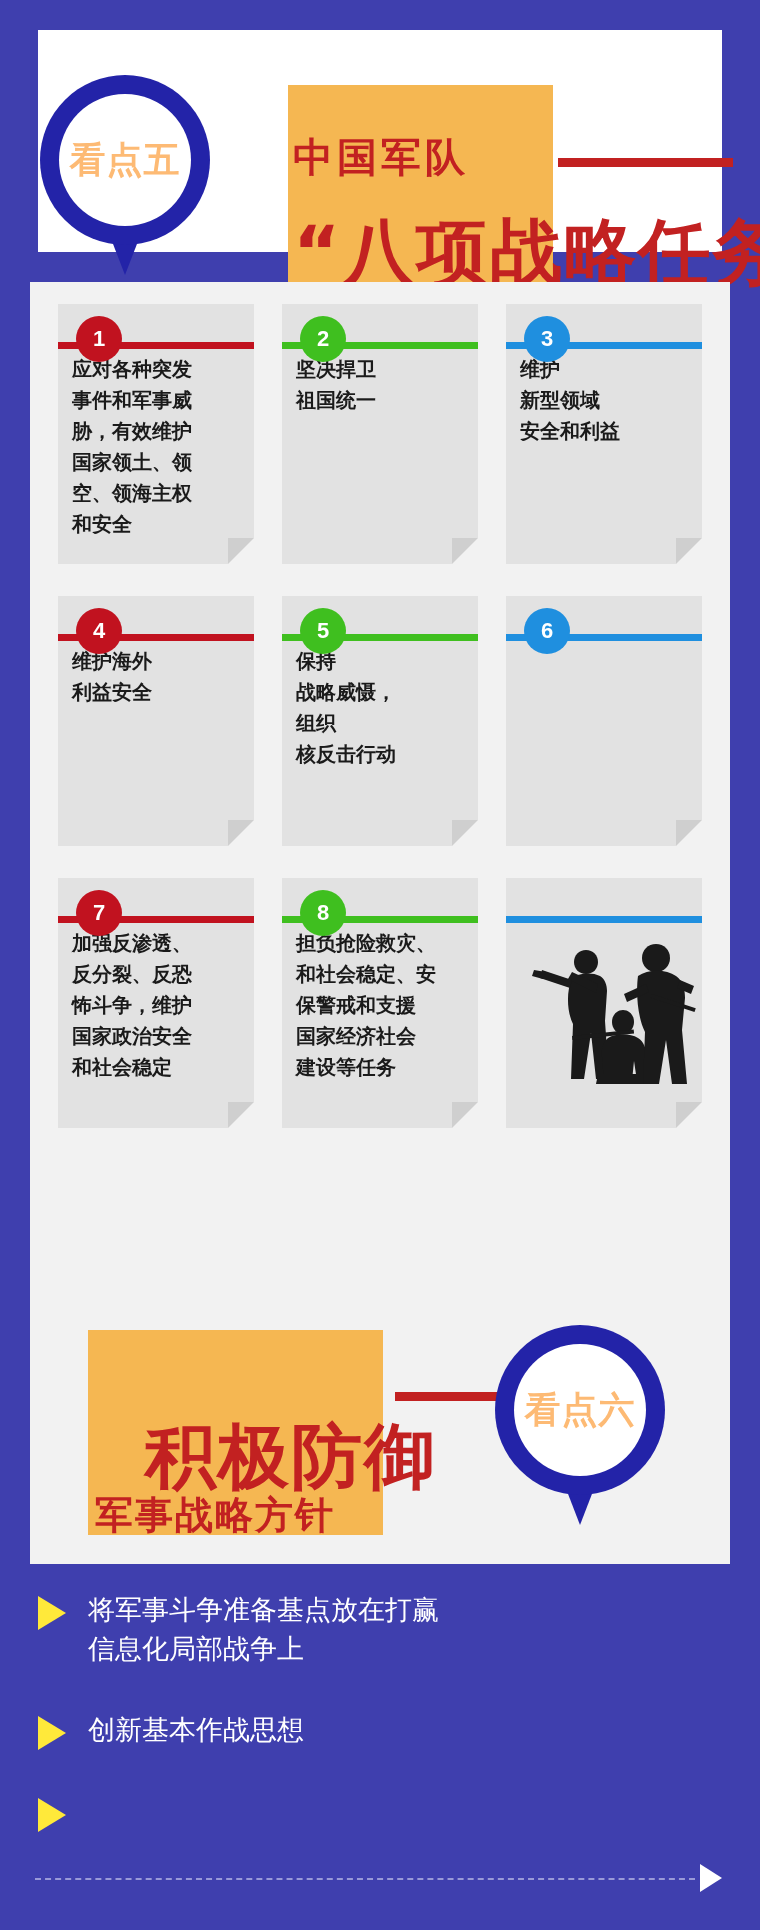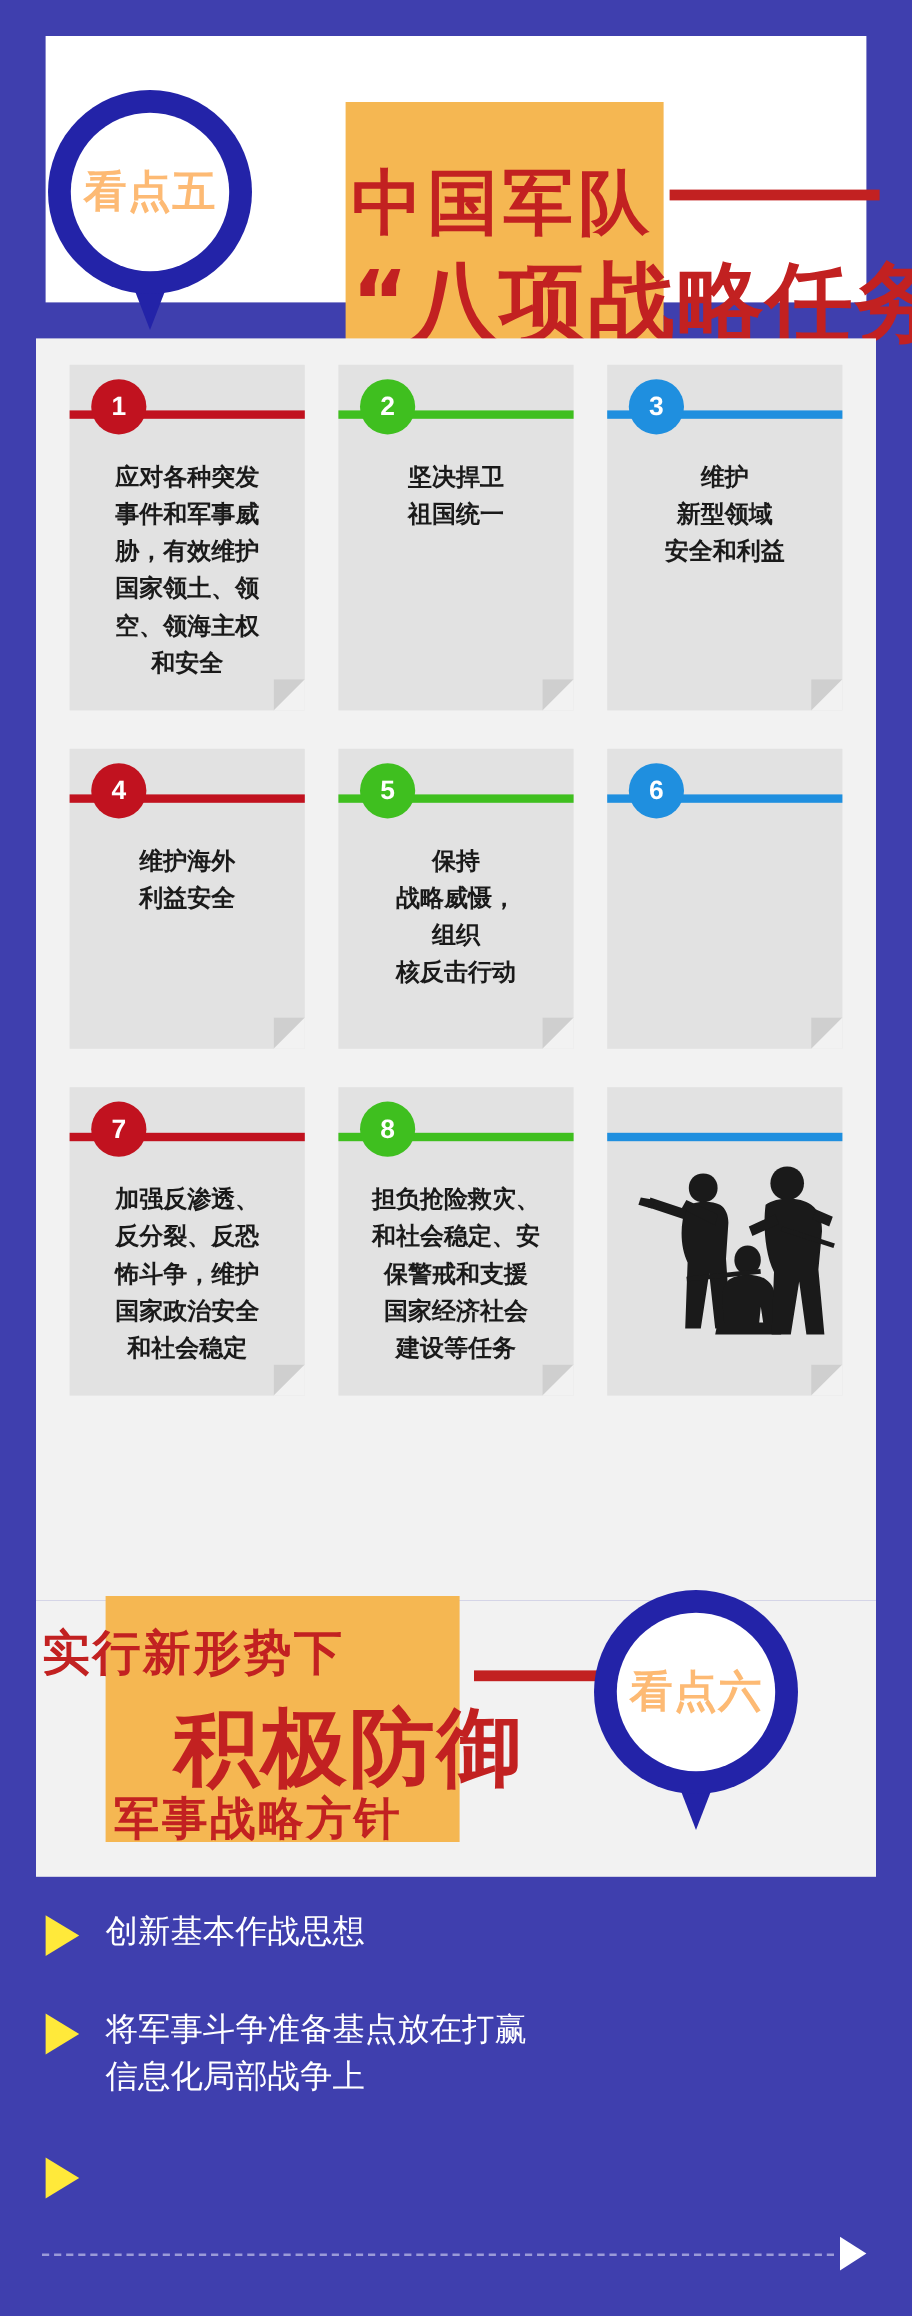--- a/index.html
+++ b/index.html
@@ -35,21 +35,21 @@
     left: 250px;
     top: 55px;
     width: 265px;
     height: 205px;
     background: #f5b752;
   }
   .header-title-1 {
     position: absolute;
     left: 255px;
     top: 100px;
-    font-size: 59px;
+    font-size: 40px;
     font-weight: bold;
     color: #c22121;
     letter-spacing: 4px;
     font-family: "DejaVu Sans", sans-serif;
     white-space: nowrap;
   }
   .header-rule {
     position: absolute;
     left: 520px;
     top: 128px;
@@ -167,28 +167,27 @@
     font-size: 22px;
     font-weight: bold;
     display: flex;
     align-items: center;
     justify-content: center;
     z-index: 3;
     font-family: "Liberation Sans", sans-serif;
   }
   .card-text {
     position: relative;
-    margin-top: 68px;
+    margin-top: 40px;
     font-size: 20px;
     line-height: 1.55;
     color: #1a1a1a;
     font-family: "DejaVu Sans", sans-serif;
     font-weight: bold;
     white-space: pre-line;
-    text-align: center;
   }
   .card-fold {
     position: absolute;
     right: 0;
     bottom: 0;
     width: 0;
     height: 0;
     border-left: 26px solid #cfcfcf;
     border-bottom: 26px solid #f2f2f2;
   }
@@ -433,43 +432,42 @@
           </g>
         </svg>
         <div class="card-fold"></div>
       </div>
 
     </div>
   </div>
 
   <div class="bottom-title-zone"></div>
   <div class="bt-orange"></div>
-  <div class="bt-line1">实行新形势下</div>
   <div class="bt-rule"></div>
   <div class="bt-line2">积极防御</div>
   <div class="bt-line3">军事战略方针</div>
 
   <div class="pin" id="pin-bottom">
     <div class="pin-tail"></div>
     <div class="pin-circle"></div>
     <div class="pin-inner"></div>
     <div class="pin-label">看点六</div>
   </div>
 
   <div class="bullets">
-    <div class="bullet-row">
-      <div class="bullet-tri"></div>
-      <div class="bullet-text">创新基本作战思想</div>
-    </div>
     <div class="bullet-row">
       <div class="bullet-tri"></div>
       <div class="bullet-text">将军事斗争准备基点放在打赢
 信息化局部战争上</div>
     </div>
     <div class="bullet-row">
       <div class="bullet-tri"></div>
+      <div class="bullet-text">创新基本作战思想</div>
+    </div>
+    <div class="bullet-row">
+      <div class="bullet-tri"></div>
     </div>
   </div>
 
   <div class="dash-line"></div>
   <div class="end-tri"></div>
 
 </div>
 
 </body></html>

